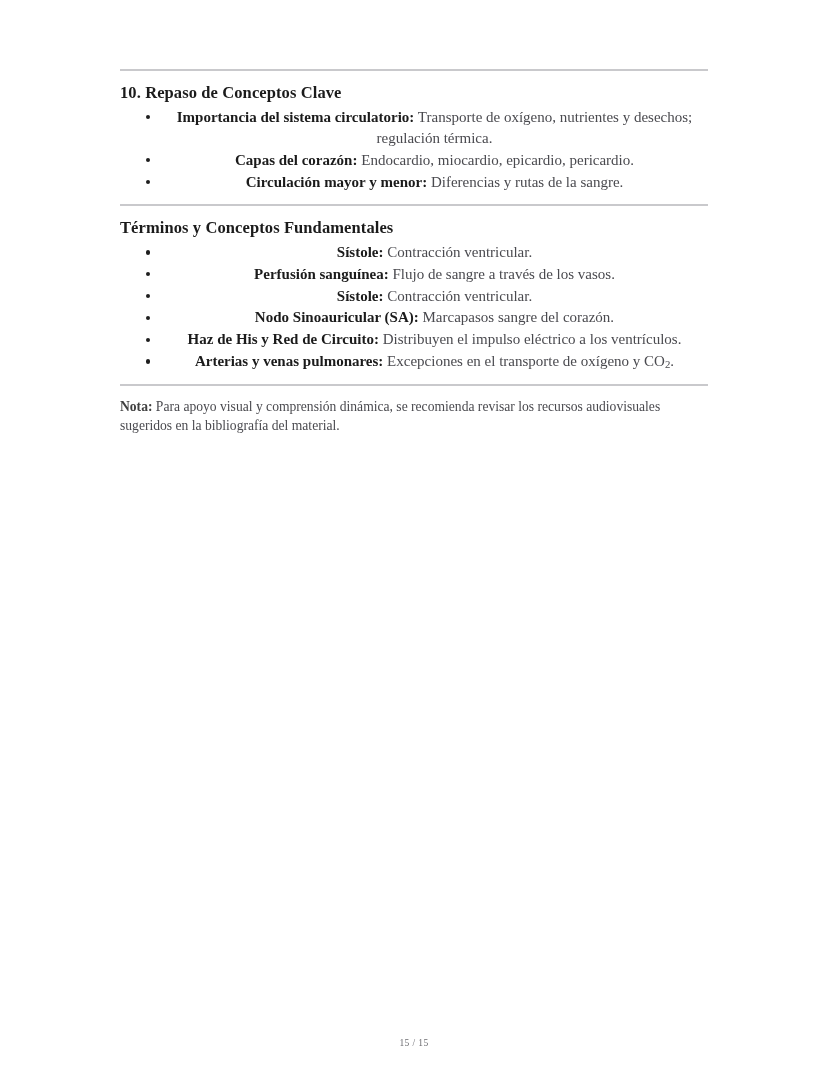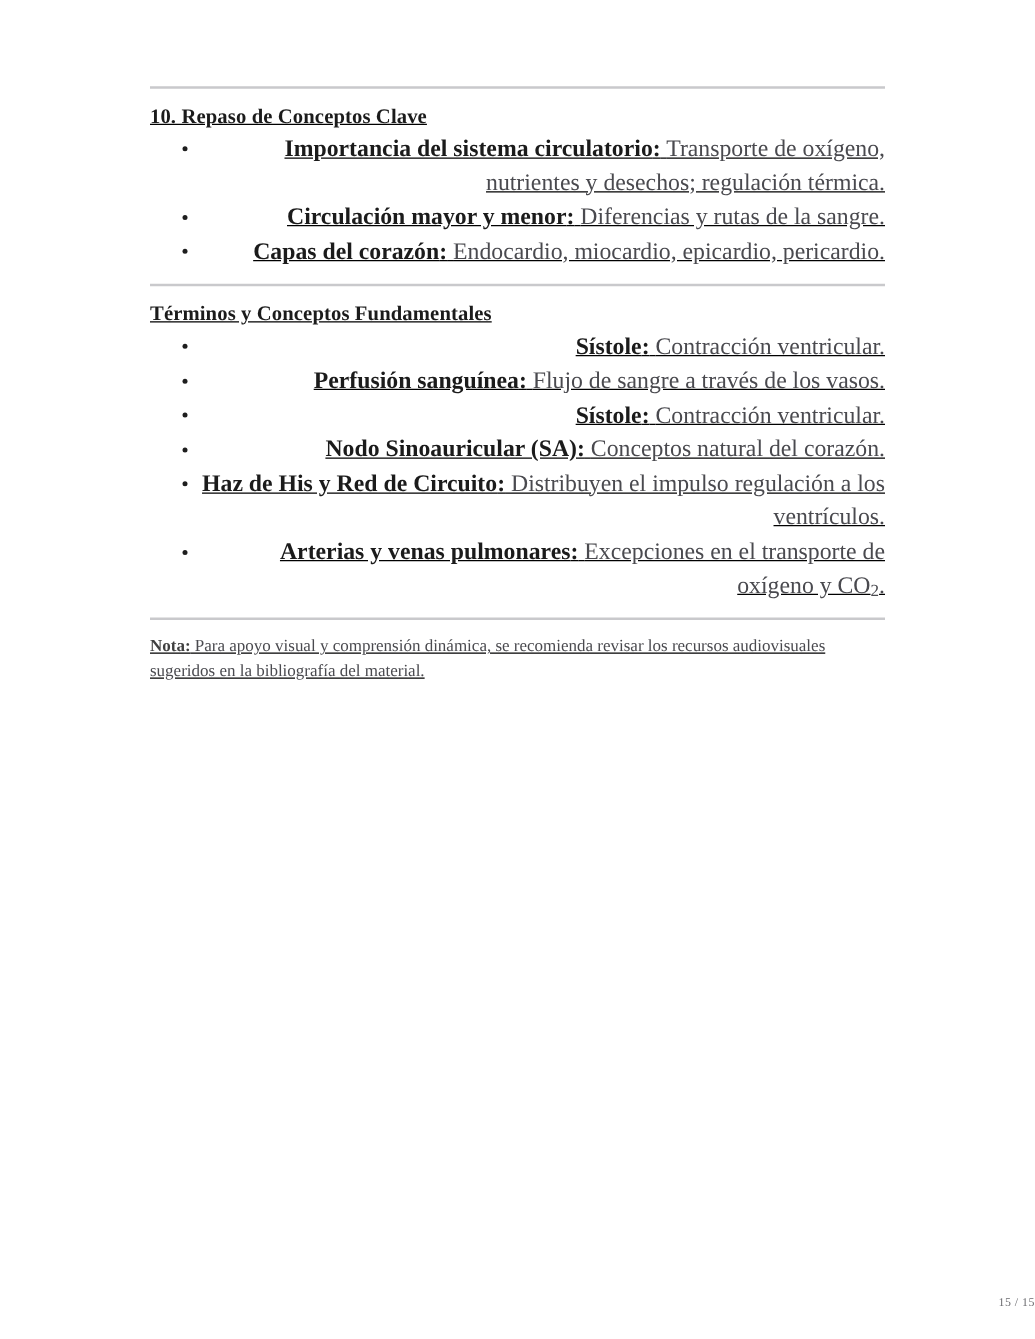--- a/index.html
+++ b/index.html
@@ -20,21 +20,20 @@
     position: absolute;
     inset: 0;
     background: #ffffff;
   }
 
   .content {
     position: absolute;
     left: 120px;
     top: 69px;
     width: 588px;
-    text-decoration: underline;
   }
 
   
   .rule {
     height: 0;
     border: 0;
     border-top: 2px solid #c9c9cc;
     margin: 0;
     width: 100%;
   }
@@ -57,25 +56,25 @@
 
   
   ul.bullets {
     list-style: none;
     margin: 0;
     padding: 0 0 11px 0;
   }
   ul.bullets li {
     position: relative;
     padding-left: 41px;
-    font-size: 19px;
+    font-size: 15px;
     line-height: 1.42;
     color: #4a4a4f;
     margin: 0 0 0.5px 0;
-    text-align: right;
+    text-align: center;
   }
   ul.bullets li .bullet-dot {
     position: absolute;
     left: 26px;
     top: 0.56em;
     width: 4.2px;
     height: 4.2px;
     border-radius: 50%;
     background: #1e1e1e;
   }
@@ -109,21 +108,21 @@
     font-weight: bold;
     color: #404040;
   }
 
   
   .footer {
     position: absolute;
     left: 0;
     right: 0;
     top: 1038px;
-    text-align: right;
+    text-align: center;
     font-size: 9.5px;
     color: #6c6c70;
     font-family: "Liberation Serif", "DejaVu Serif", serif;
     letter-spacing: 0.4px;
   }
 </style>
 </head>
 <body>
 
 <div class="page">
@@ -135,27 +134,27 @@
     <section class="section">
       <h2 class="heading">10. Repaso de Conceptos Clave</h2>
       <ul class="bullets">
 
         <li>
           <span class="bullet-dot"></span><span class="term">Importancia del sistema circulatorio</span><span class="term-sep">:</span>
           <span class="desc">Transporte de oxígeno, nutrientes y desechos; regulación térmica.</span>
         </li>
 
         <li>
+          <span class="bullet-dot"></span><span class="term">Capas del corazón</span><span class="term-sep">:</span>
+          <span class="desc">Endocardio, miocardio, epicardio, pericardio.</span>
+        </li>
+
+        <li>
           <span class="bullet-dot"></span><span class="term">Circulación mayor y menor</span><span class="term-sep">:</span>
           <span class="desc">Diferencias y rutas de la sangre.</span>
-        </li>
-
-        <li>
-          <span class="bullet-dot"></span><span class="term">Capas del corazón</span><span class="term-sep">:</span>
-          <span class="desc">Endocardio, miocardio, epicardio, pericardio.</span>
         </li>
 
 
       </ul>
     </section>
 
     <hr class="rule">
 
     <section class="section">
       <h2 class="heading">Términos y Conceptos Fundamentales</h2>
@@ -171,27 +170,27 @@
           <span class="desc">Flujo de sangre a través de los vasos.</span>
         </li>
 
         <li>
           <span class="bullet-dot"></span><span class="term">Sístole</span><span class="term-sep">:</span>
           <span class="desc">Contracción ventricular.</span>
         </li>
 
         <li>
           <span class="bullet-dot"></span><span class="term">Nodo Sinoauricular (SA)</span><span class="term-sep">:</span>
-          <span class="desc">Conceptos natural del corazón.</span>
+          <span class="desc">Marcapasos sangre del corazón.</span>
         </li>
 
 
         <li>
           <span class="bullet-dot"></span><span class="term">Haz de His y Red de Circuito</span><span class="term-sep">:</span>
-          <span class="desc">Distribuyen el impulso regulación a los ventrículos.</span>
+          <span class="desc">Distribuyen el impulso eléctrico a los ventrículos.</span>
         </li>
 
         <li>
           <span class="bullet-dot"></span><span class="term">Arterias y venas pulmonares</span><span class="term-sep">:</span>
           <span class="desc"><span>Excepciones en el transporte de oxígeno y CO</span><sub>2</sub><span>.</span></span>
         </li>
 
       </ul>
     </section>
 

